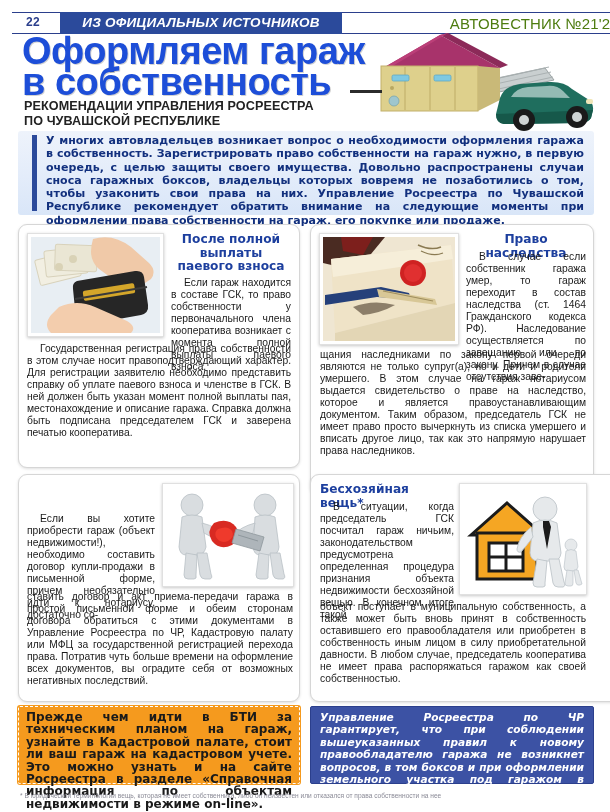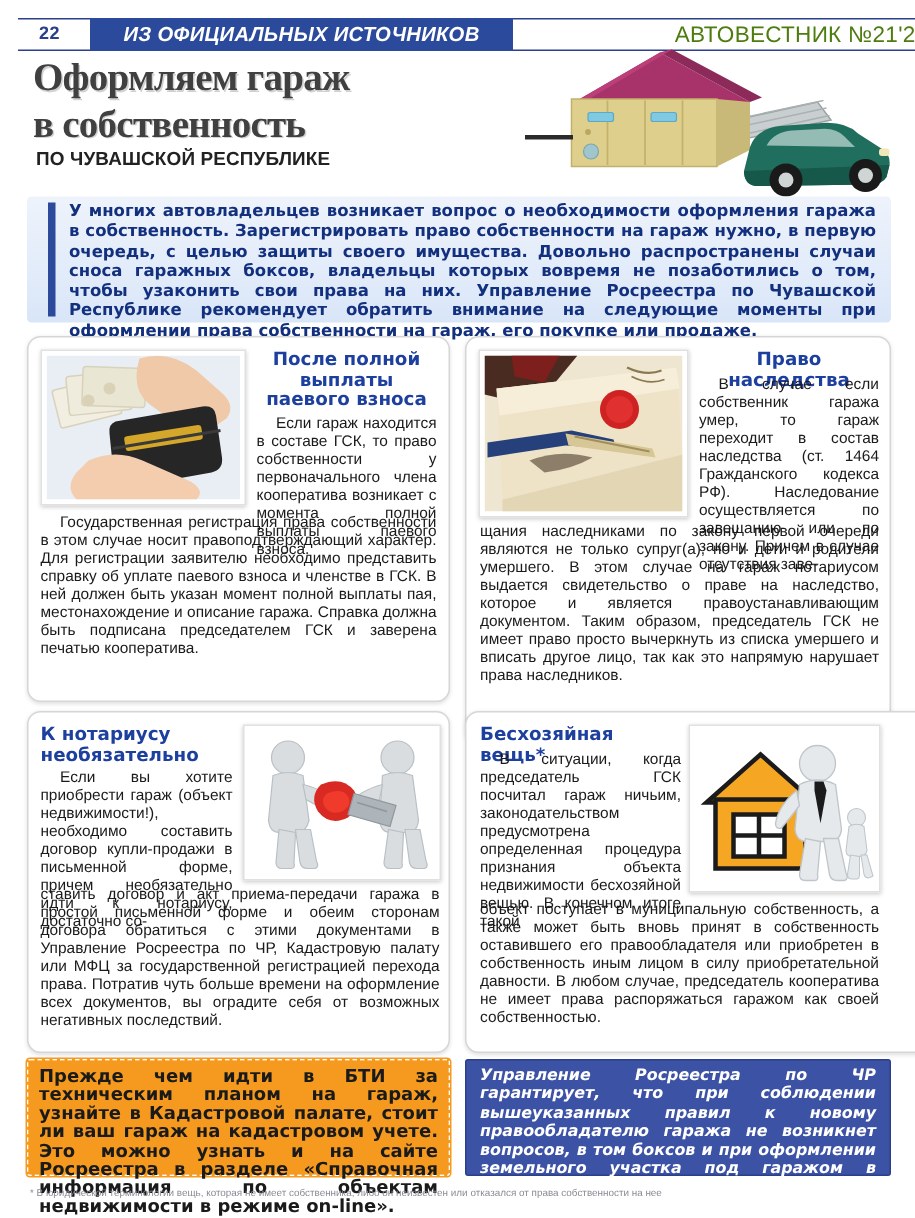--- a/index.html
+++ b/index.html
@@ -68,24 +68,24 @@
     font-weight: normal;
     color: #4d7c0f;
     letter-spacing: .2px;
   }
 
   
   .headline {
     position: absolute;
     left: 22px; top: 36px;
     width: 340px;
-    color: #404040;
-    font-family: Liberation Serif, serif;
-    font-weight: bold;
-    font-size: 26px;
+    color: #1d4ed8;
+    font-family: Liberation Sans, sans-serif;
+    font-weight: bold;
+    font-size: 38px;
     line-height: 31px;
     letter-spacing: -0.5px;
     text-shadow: 1px 1px 0 rgba(0,0,0,.18);
   }
   .headline div { white-space: nowrap; }
   .subhead {
     position: absolute;
     left: 24px; top: 99px;
     width: 360px;
     color: #222222;
@@ -251,20 +251,21 @@
     <div class="page-number">22</div>
     <div class="section-tag">ИЗ ОФИЦИАЛЬНЫХ ИСТОЧНИКОВ</div>
     <div class="issue-line">АВТОВЕСТНИК №21'2014</div>
   </div>
 
   <div class="headline">
     <div>Оформляем гараж</div>
     <div>в собственность</div>
   </div>
   <div class="subhead">
+    <div>РЕКОМЕНДАЦИИ УПРАВЛЕНИЯ РОСРЕЕСТРА</div>
     <div>ПО ЧУВАШСКОЙ РЕСПУБЛИКЕ</div>
   </div>
 
   <div class="hero">
     <svg width="250" height="105" viewBox="0 0 250 105">
 
       <polygon points="133,54 197,40 206,52 142,66" fill="#c9cfd0" stroke="#9aa2a3" stroke-width="1"></polygon>
       <line x1="140" y1="52" x2="201" y2="39" stroke="#aab1b2" stroke-width="1"></line>
       <line x1="143" y1="57" x2="203" y2="44" stroke="#aab1b2" stroke-width="1"></line>
       <line x1="146" y1="62" x2="205" y2="49" stroke="#aab1b2" stroke-width="1"></line>
@@ -398,21 +399,20 @@
             <path d="M89 36 Q74 40 68 48 Q66 52 70 54 Q78 52 87 46 Z"></path>
           </g>
 
           <path d="M48 36 Q62 30 70 40 Q76 50 66 58 Q54 64 46 54 Q40 44 48 36 Z" fill="#d82a22"></path>
           <path d="M52 42 Q62 38 66 44 Q69 50 62 54 Q54 57 50 50 Q48 45 52 42 Z" fill="#ef3a2c"></path>
 
           <path d="M70 42 L98 50 L94 64 L66 56 Z" fill="#aeb5ba" stroke="#8e979c" stroke-width="0.8"></path>
           <path d="M72 48 L92 54" stroke="#8e979c" stroke-width="1"></path>
         </svg>
       </div>
-      <div class="card-title t-head left">К нотариусу необязательно</div>
       <div class="body-text t-full">
         <span>ставить договор и акт приема-передачи гаража в простой письменной форме и обеим сторонам договора обратиться с этими документами в Управление Росреестра по ЧР, Кадастровую палату или МФЦ за государственной регистрацией перехода права. Потратив чуть больше времени на оформление всех документов, вы оградите себя от возможных негативных последствий.</span>
       </div>
       <div class="body-text t-col">
         <span class="indent">Если вы хотите приобрести гараж (объект недвижимости!), необходимо составить договор купли-продажи в письменной форме, причем необязательно идти к нотариусу, достаточно со-</span>
       </div>
     </div>
   </div>
 
   <div class="card" id="card-owner">

